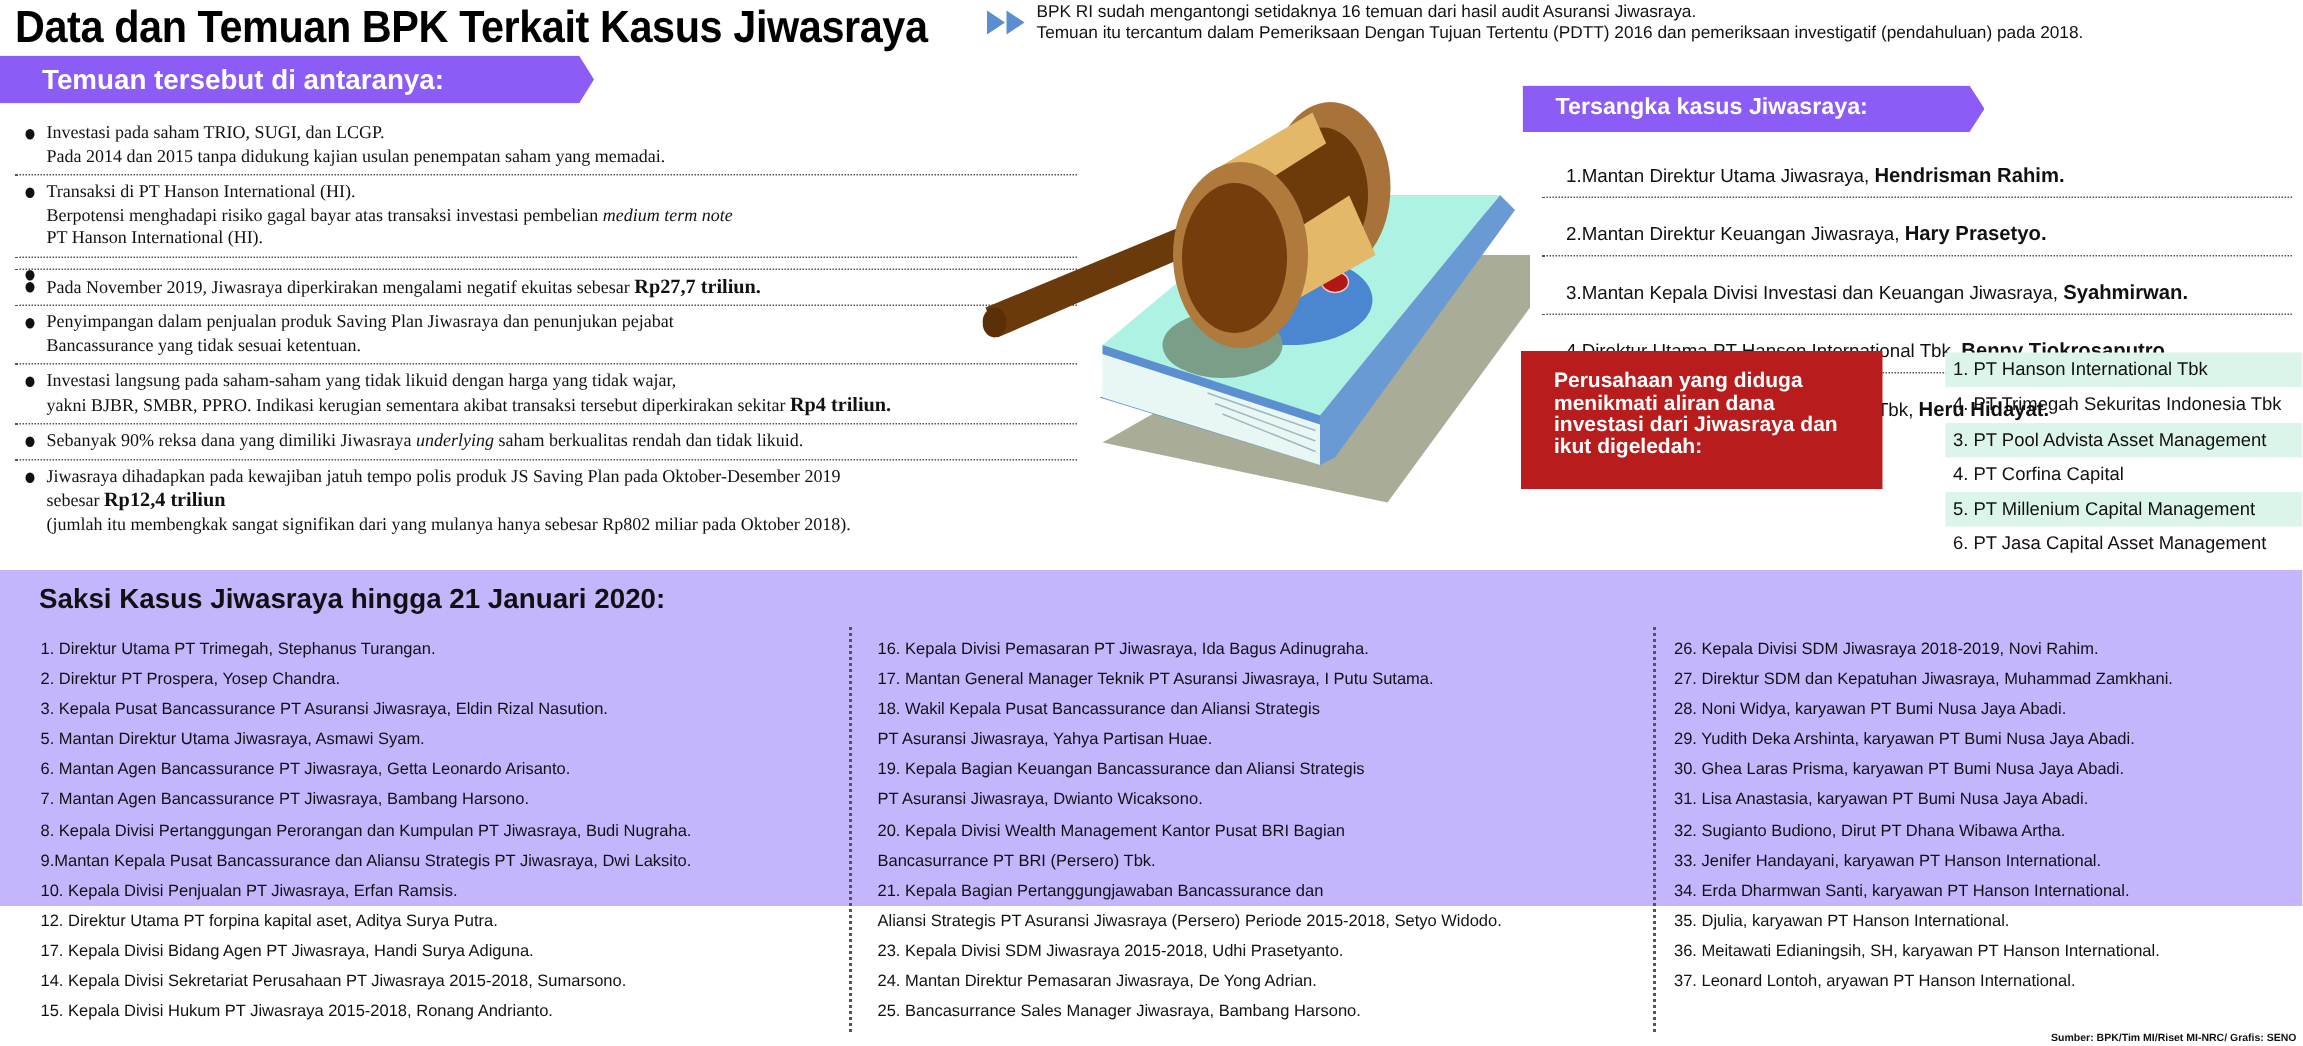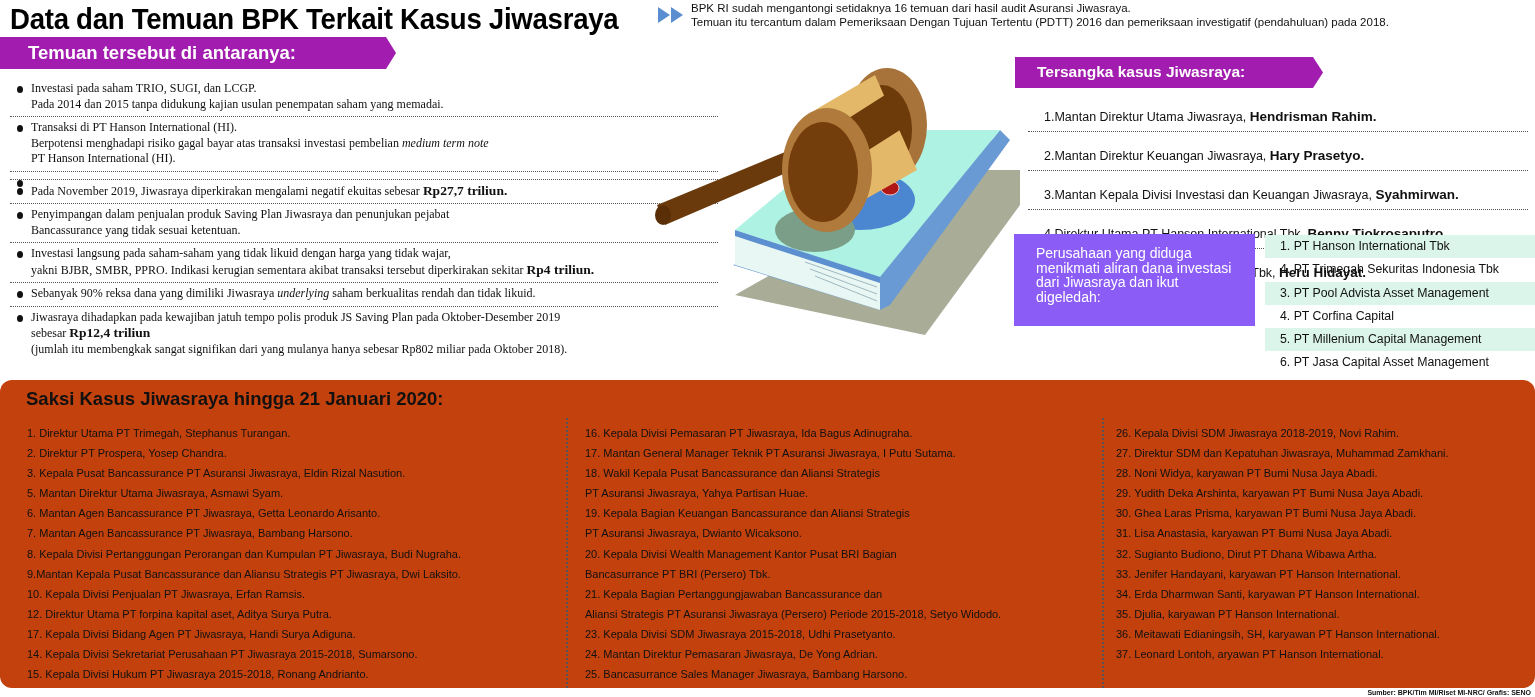--- a/index.html
+++ b/index.html
@@ -9,21 +9,21 @@
   .title {
     position: absolute; left: 10px; top: 2px;
     font-size: 30px; font-weight: bold; color: #000; letter-spacing: -0.3px;
     font-stretch: condensed; transform: scaleX(0.92); transform-origin: left top;
     white-space: nowrap;
   }
   .intro-arrows { position: absolute; left: 656px; top: 6px; width: 32px; height: 18px; }
   .intro { position: absolute; left: 691px; top: 1px; font-size: 11.5px; line-height: 14px; white-space: nowrap; color: #111; }
 
   .banner {
-    position: absolute; background: #a21caf; color: #fff; font-weight: bold;
+    position: absolute; background: #8b5cf6; color: #fff; font-weight: bold;
     clip-path: polygon(0 0, calc(100% - 10px) 0, 100% 50%, calc(100% - 10px) 100%, 0 100%);
   }
   .banner-temuan { left: 0; top: 37px; width: 396px; height: 32px; font-size: 18.5px; padding: 5px 0 0 28px; }
   .banner-tersangka { left: 1015px; top: 57px; width: 308px; height: 31px; font-size: 15.5px; padding: 6px 0 0 22px; }
 
   .findings { position: absolute; left: 10px; top: 78px; width: 708px; }
   .finding {
     position: relative; font-size: 12px; line-height: 15.5px; padding: 3px 0 4px 21px;
     border-bottom: 1px dotted #555;
     font-family: Liberation Serif, serif;
@@ -35,31 +35,30 @@
 
   .gavel { position: absolute; left: 655px; top: 55px; width: 365px; height: 305px; }
 
   .tersangka { position: absolute; left: 1028px; top: 93px; width: 500px; }
   .tersangka .row { font-size: 12.5px; line-height: 17px; padding: 3px 0 5px 16px; border-bottom: 1px dotted #555; white-space: nowrap; margin-top: 12px; }
   .tersangka .row:last-child { border-bottom: none; }
   .tersangka .row b { font-size: 13.5px; }
 
   .companies-box {
     position: absolute; left: 1014px; top: 234px; width: 241px; height: 92px;
-    background: #8b5cf6; color: #fff; font-weight: normal; font-size: 14px; line-height: 14.5px;
+    background: #b91c1c; color: #fff; font-weight: bold; font-size: 14px; line-height: 14.5px;
     padding: 12px 10px 0 22px;
   }
   .companies { position: absolute; left: 1265px; top: 235px; width: 270px; }
-  .companies .c-row { height: 23.3px; font-size: 12.3px; line-height: 23px; padding-left: 15px; white-space: nowrap; }
+  .companies .c-row { height: 23.3px; font-size: 12.3px; line-height: 23px; padding-left: 5px; white-space: nowrap; margin-left: 32px; }
   .companies .c-row.shade { background: #dcf5ea; }
 
   .saksi {
-    position: absolute; left: 0; top: 380px; width: 1535px; height: 308px;
-    background: #c2410c;
-    border-radius: 12px;
+    position: absolute; left: 0; top: 380px; width: 1535px; height: 224px;
+    background: #c4b5fd;
   }
   .saksi-title { position: absolute; left: 26px; top: 8px; font-size: 18.5px; font-weight: bold; color: #111; }
   .saksi-col { position: absolute; top: 43px; font-size: 11px; line-height: 20.1px; white-space: nowrap; }
   .col-1 { left: 27px; }
   .col-2 { left: 585px; }
   .col-3 { left: 1116px; }
   .divider { position: absolute; top: 38px; width: 0; height: 270px; border-left: 2px dotted #555; }
   .div-1 { left: 566px; }
   .div-2 { left: 1102px; }
 

